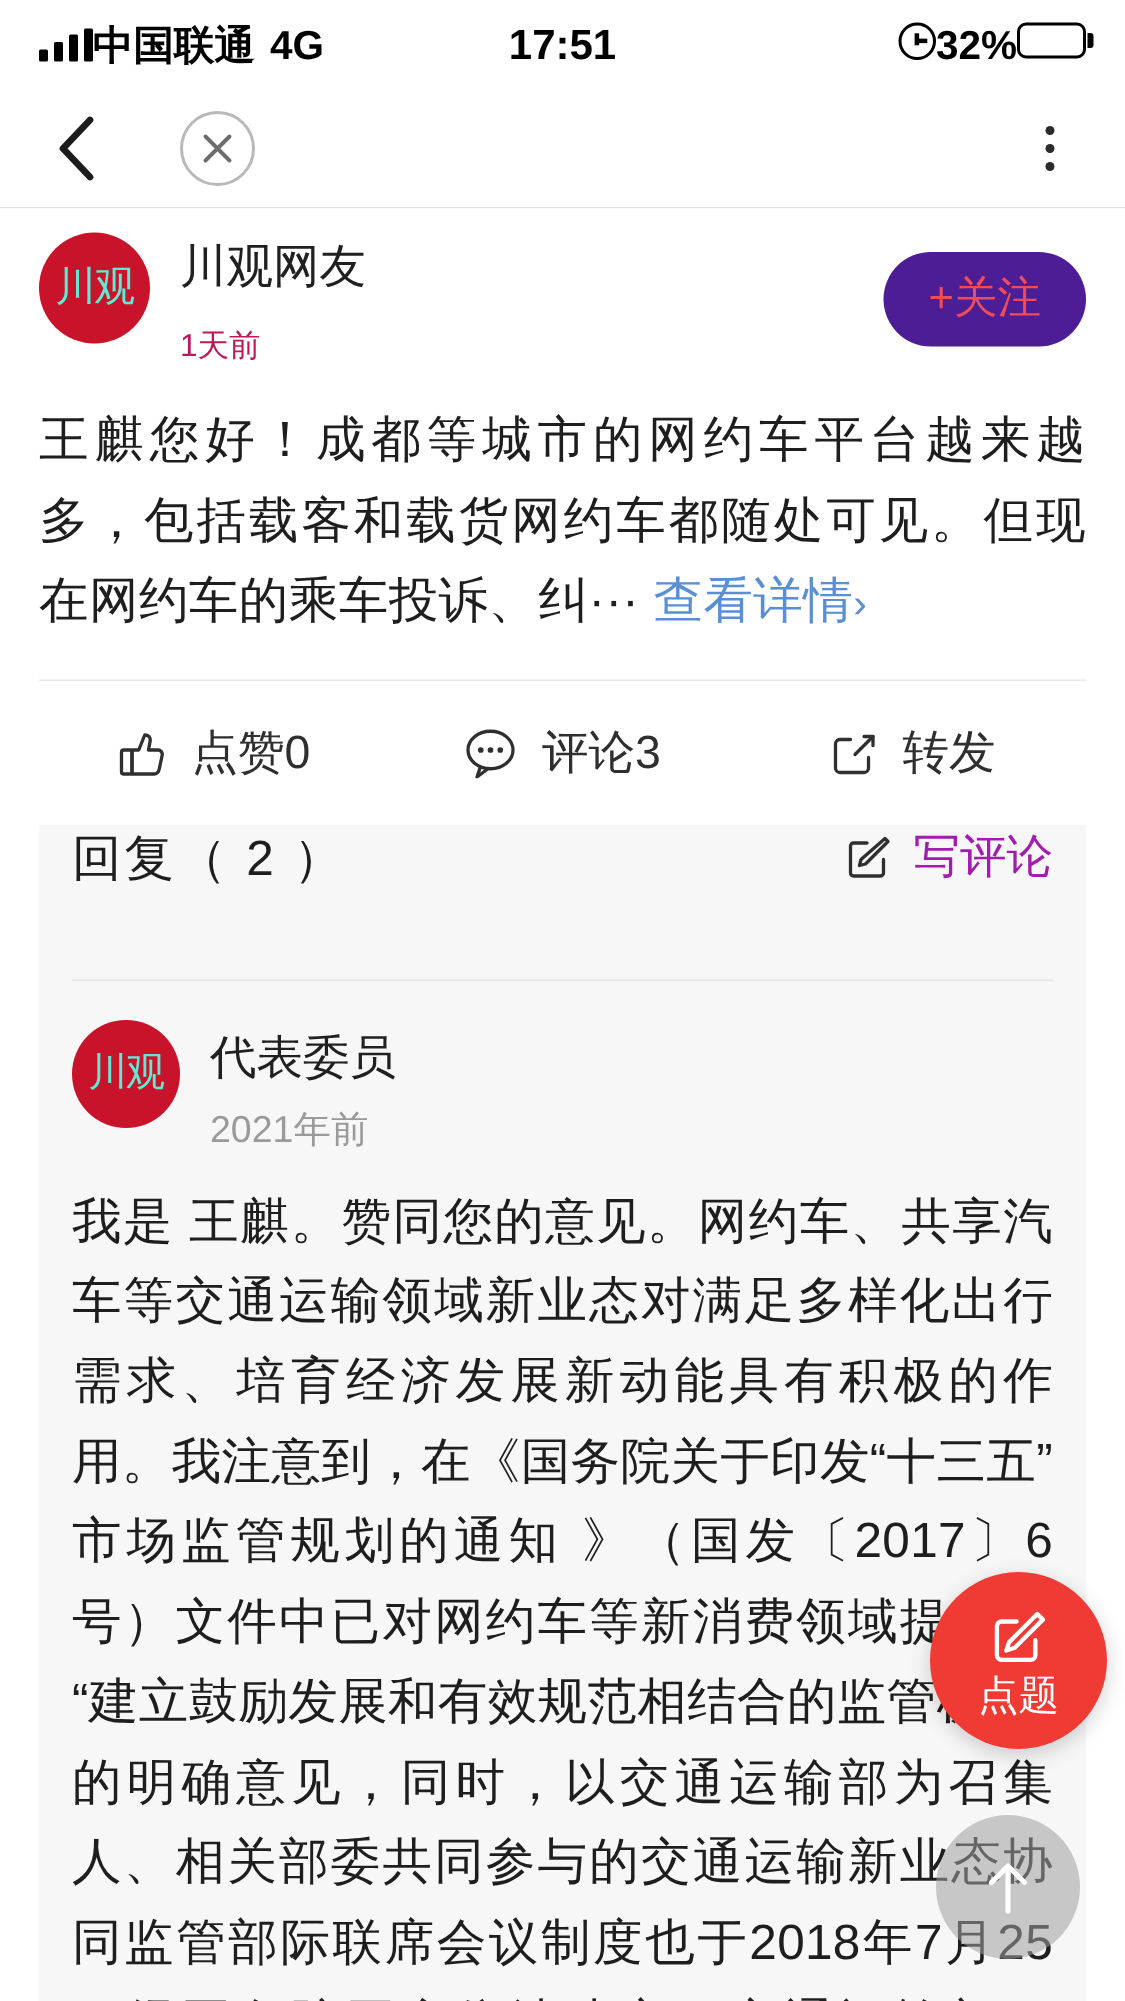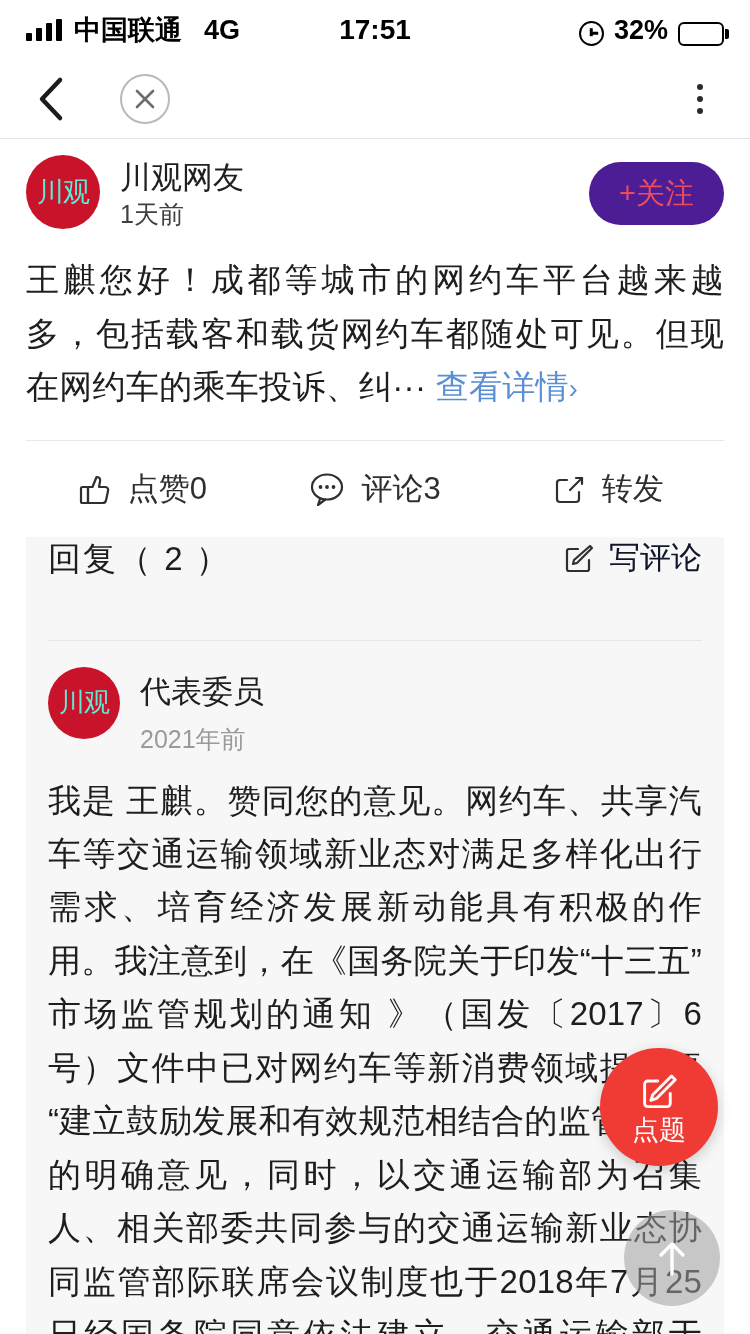--- a/index.html
+++ b/index.html
@@ -21,42 +21,41 @@
   .status-bar {
     height: 60px;
     display: flex;
     align-items: center;
     padding: 0 26px;
     font-size: 27px;
     font-weight: bold;
     color: #000;
     background: #fff;
   }
-  .sb-left { display: flex; align-items: center; gap: 12px; }
+  .sb-left { display: flex; align-items: center; }
   .signal-bars { display: flex; align-items: flex-end; gap: 4px; height: 22px; }
   .signal-bars i { display: block; width: 6px; background: #000; border-radius: 1px; }
   .signal-bars i:nth-child(1) { height: 8px; }
   .signal-bars i:nth-child(2) { height: 13px; }
   .signal-bars i:nth-child(3) { height: 18px; }
   .signal-bars i:nth-child(4) { height: 22px; }
   .carrier { font-size: 27px; font-weight: 700; letter-spacing: 0; }
   .network { font-size: 27px; font-weight: 700; margin-left: 10px; }
   .sb-center {
     position: absolute;
     left: 0; right: 0;
     text-align: center;
     font-size: 28px;
     font-weight: 700;
     pointer-events: none;
   }
   .sb-right {
     margin-left: auto;
     display: flex;
-    align-items: flex-end;
-    gap: 10px;
+    align-items: flex-start;
     z-index: 2;
   }
   .lock-icon {
     width: 25px; height: 25px;
     border: 2.5px solid #000;
     border-radius: 50%;
     position: relative;
   }
   .lock-icon::after {
     content: "";
@@ -158,23 +157,23 @@
   }
   .avatar.small { width: 72px; height: 72px; font-size: 26px; }
   .post-meta { margin-left: 20px; padding-top: 4px; }
   .post-author {
     font-size: 31px;
     color: #202020;
     font-weight: 400;
     line-height: 1.2;
   }
   .post-time {
-    font-size: 25px;
-    color: #404040;
-    margin-top: 2px;
+    font-size: 21px;
+    color: #be185d;
+    margin-top: 20px;
   }
   .follow-btn {
     margin-left: auto;
     align-self: center;
     background: #4c1d95;
     color: #ef4b5a;
     font-size: 29px;
     border-radius: 36px;
     padding: 17px 30px;
     line-height: 1;
@@ -227,41 +226,41 @@
     font-size: 33px;
     color: #1e1e1e;
     letter-spacing: 2px;
   }
   .write-comment {
     margin-left: auto;
     display: flex;
     align-items: center;
     gap: 14px;
     font-size: 31px;
-    color: #0f172a;
+    color: #a21caf;
   }
 
   .reply-item { padding-top: 26px; }
   .reply-head { display: flex; align-items: flex-start; }
   .reply-meta { margin-left: 20px; padding-top: 4px; }
   .reply-author { font-size: 31px; color: #202020; }
   .reply-time { font-size: 25px; color: #9a9a9a; margin-top: 10px; }
   .reply-body {
     font-size: 33px;
     line-height: 1.62;
     color: #1e1e1e;
     margin-top: 18px;
     text-align: justify;
     letter-spacing: 0.2px;
   }
 
   
   .fab {
     position: absolute;
-    right: 32px;
+    right: 12px;
     bottom: 168px;
     width: 118px; height: 118px;
     border-radius: 50%;
     background: #ef3b34;
     color: #fff;
     display: flex;
     flex-direction: column;
     align-items: center;
     justify-content: center;
     gap: 6px;

